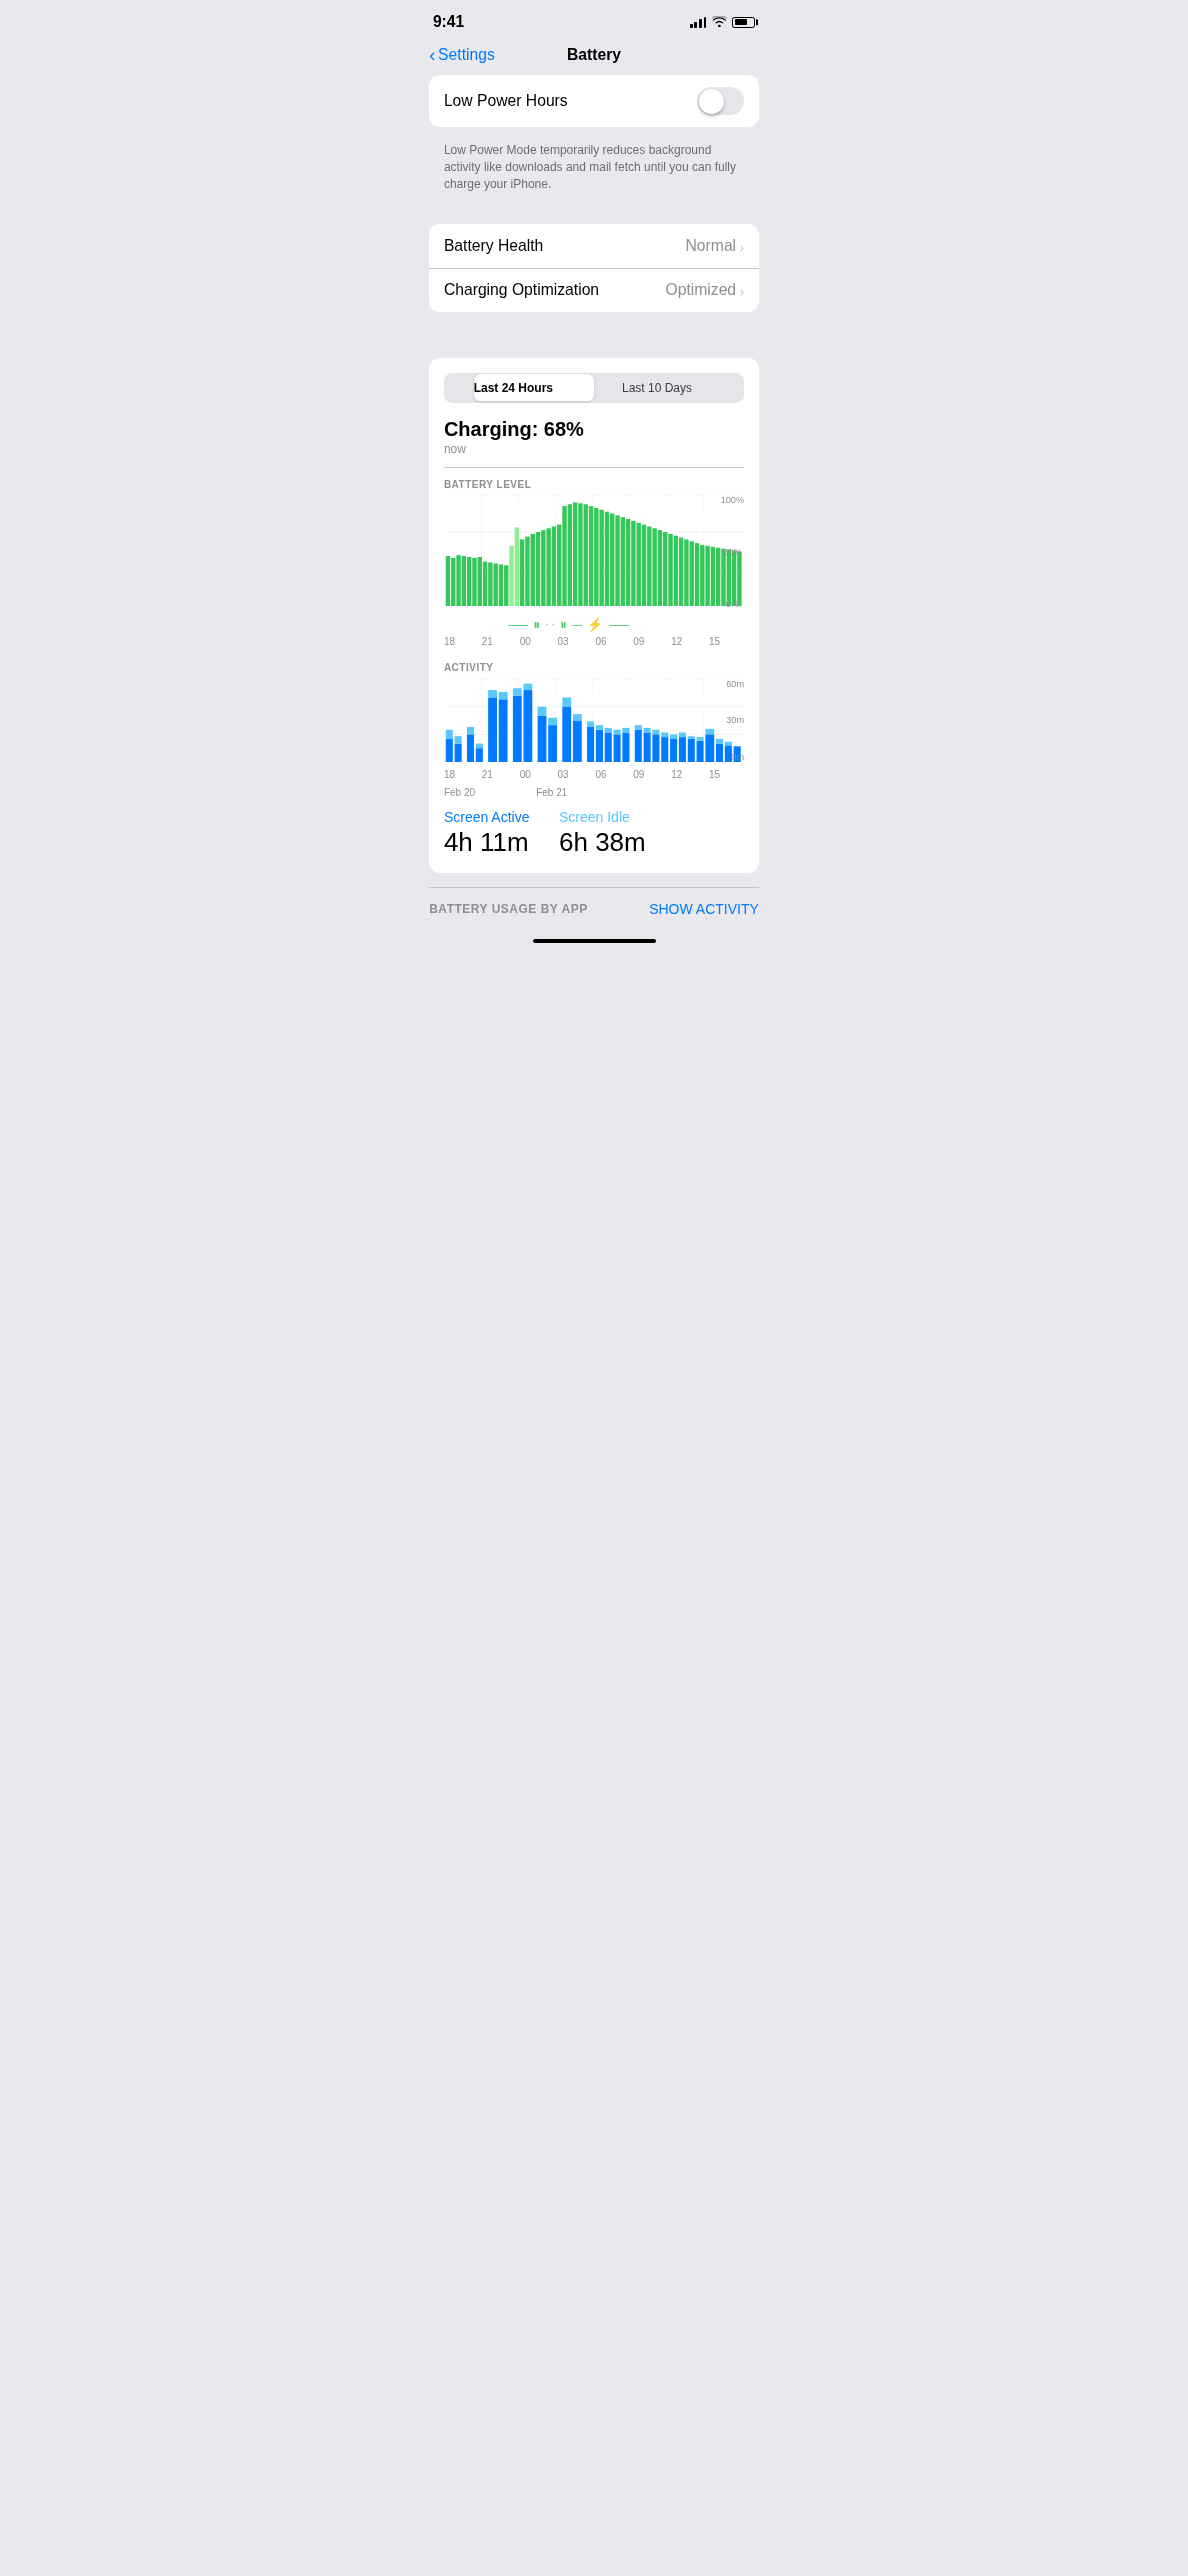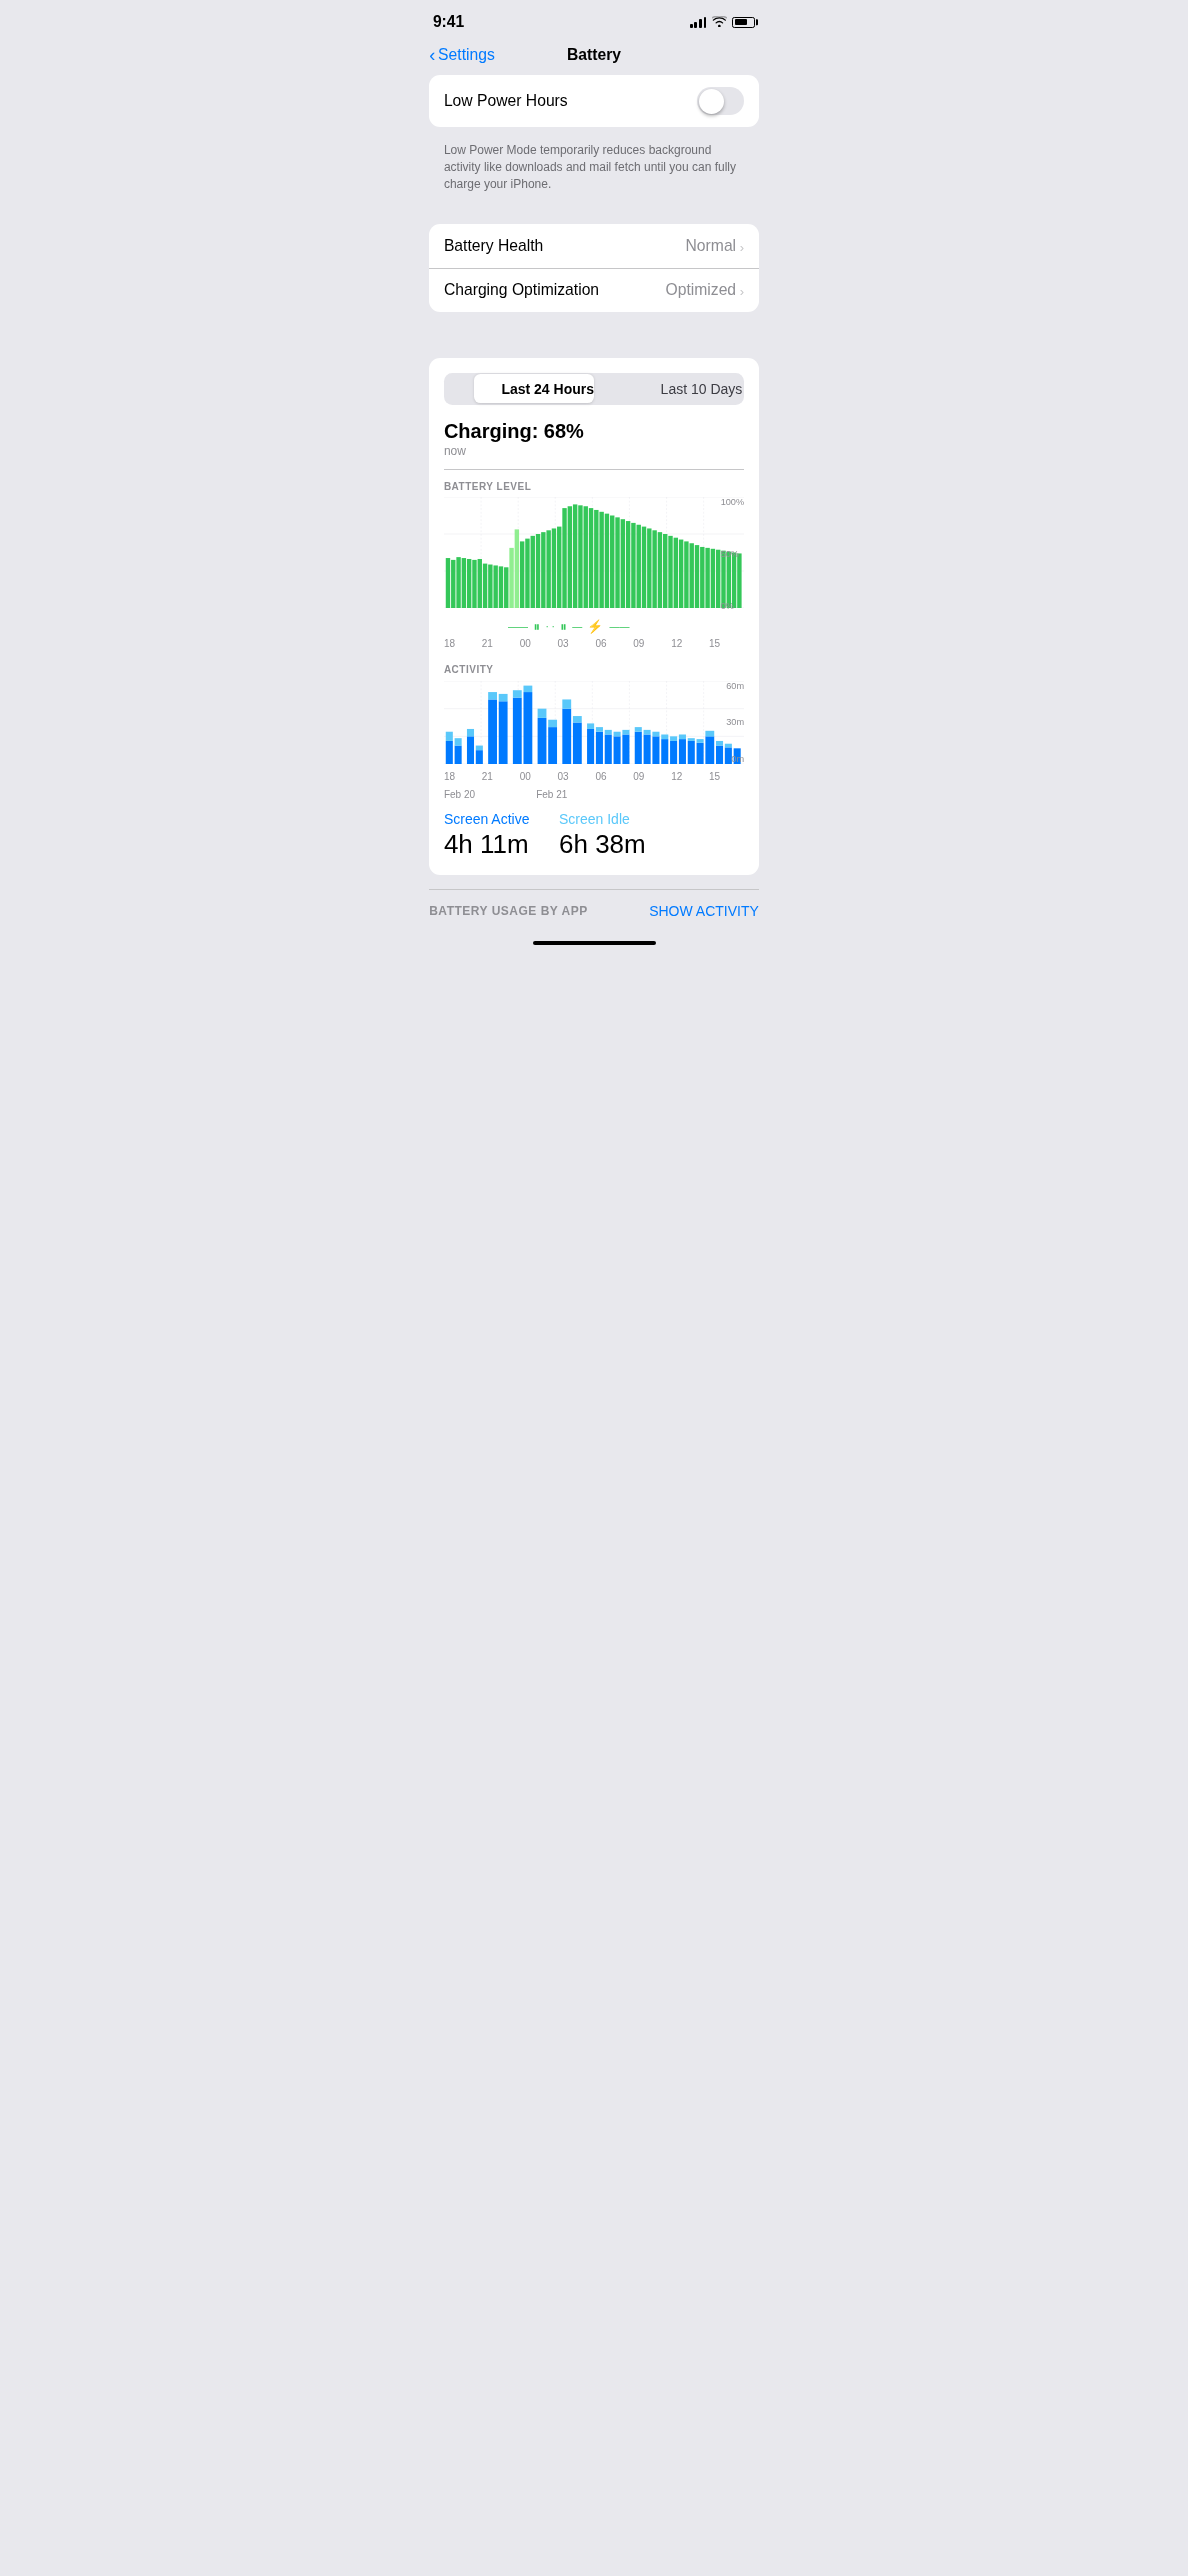--- a/index.html
+++ b/index.html
@@ -186,24 +186,24 @@
     
     .segment-control {
       display: flex;
       background: #e5e5ea;
       border-radius: 8.3px;
       padding: 1.8px;
       margin-bottom: 14.7px;
     }
     .segment-btn {
       flex: 1;
-      text-align: right;
+      text-align: left;
       padding: 6.4px 0;
       border-radius: 6.4px;
-      font-size: 14px;
+      font-size: 12px;
       font-weight: 500;
       cursor: pointer;
       color: #000;
       margin-left: 28px;
     }
     .segment-btn.active {
       background: #fff;
       box-shadow: 0 0.9px 2.8px rgba(0,0,0,0.15);
       font-weight: 600;
     }
@@ -456,21 +456,21 @@
         <rect x="296" y="55" width="5" height="65"></rect>
         <rect x="302" y="56" width="5" height="64"></rect>
         <rect x="308" y="57" width="5" height="63"></rect>
         <rect x="314" y="58" width="5" height="62"></rect>
         <rect x="320" y="59" width="5" height="61"></rect>
         <rect x="326" y="60" width="5" height="60"></rect>
         <rect x="332" y="61" width="5" height="59"></rect>
       </g>
     </svg>
     
-    <div style="position:absolute;right:0;top:0;height:100%;display:flex;flex-direction:column;justify-content:space-between;font-size:9.2px;color:#8e8e93;text-align:left;pointer-events:none;">
+    <div style="position:absolute;right:0;top:0;height:100%;display:flex;flex-direction:column;justify-content:space-between;font-size:9.2px;color:#8e8e93;text-align:center;pointer-events:none;">
       <span>100%</span>
       <span>50%</span>
       <span>0%</span>
     </div>
   </div>
 
   <div style="display:flex;align-items:center;padding-left:64px;gap:5.5px;margin-bottom:3.7px;">
     <span style="color:#34c759;font-size:10px;">—— </span>
     <span style="color:#34c759;font-size:13px;">⏸</span>
     <span style="color:#34c759;font-size:10px;"> · · </span>

